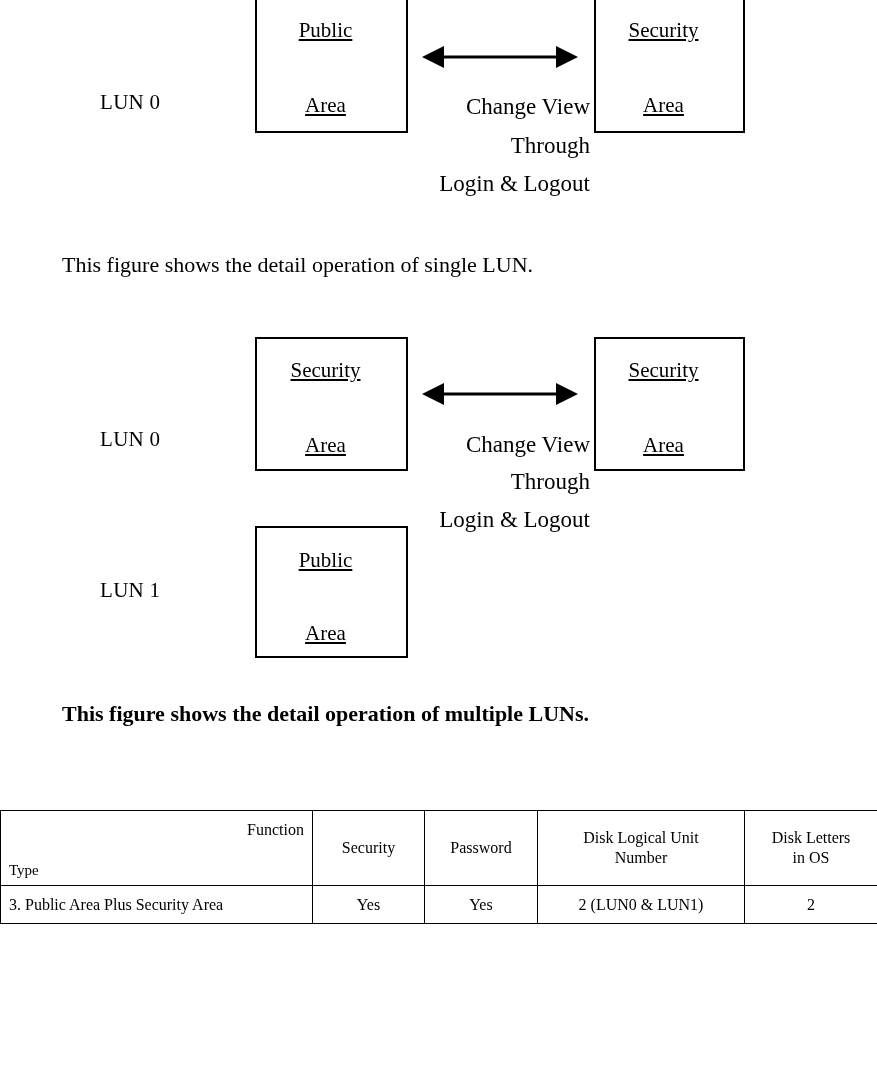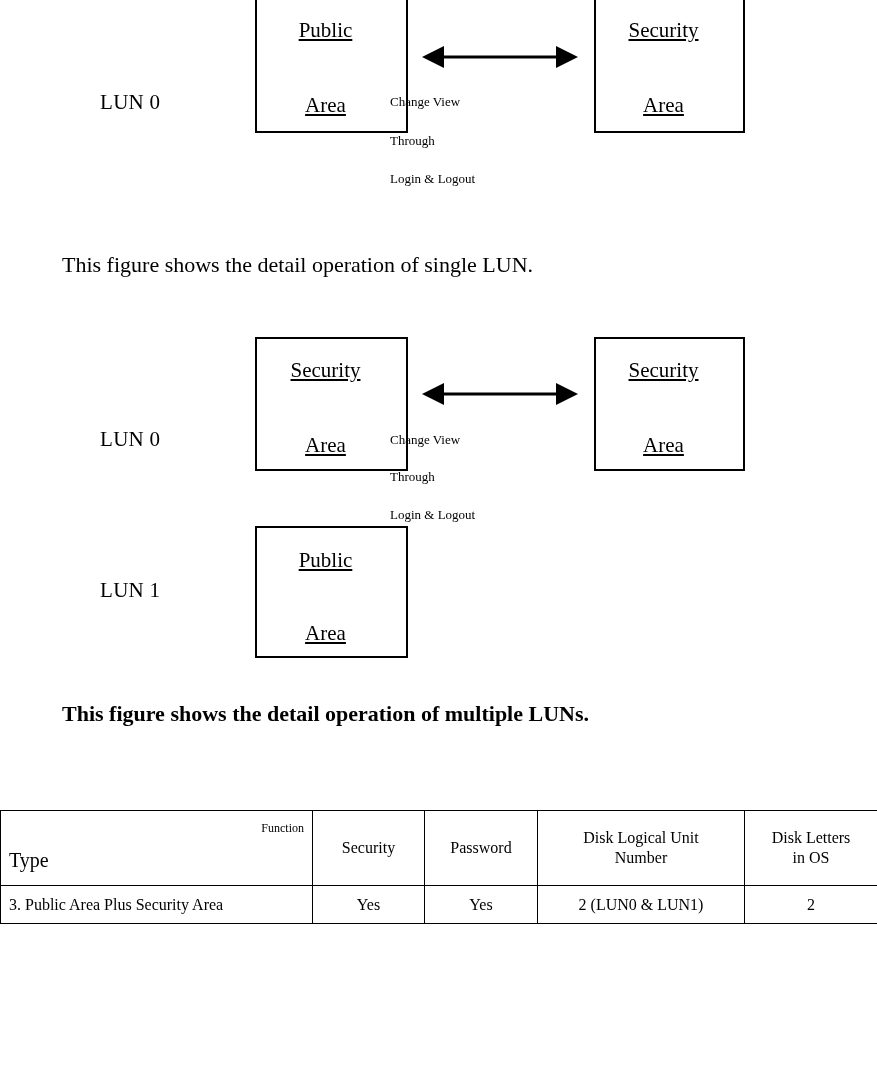--- a/index.html
+++ b/index.html
@@ -43,22 +43,22 @@
     text-align: center;
     font-size: 21px;
     line-height: 1;
     text-decoration: underline;
   }
   .arrow-wrap {
     position: absolute;
   }
   .arrow-note {
     position: absolute;
-    text-align: left;
-    font-size: 13px;
+    text-align: right;
+    font-size: 23px;
     line-height: 1;
     white-space: nowrap;
   }
   .caption {
     position: absolute;
     font-size: 22px;
     line-height: 1;
     white-space: nowrap;
   }
 
@@ -88,27 +88,27 @@
     font-size: 16px;
   }
   .hdr-corner {
     position: relative;
     height: 74px;
   }
   .hdr-corner .fn {
     position: absolute;
     right: 8px;
     top: 10px;
-    font-size: 12px;
+    font-size: 16px;
   }
   .hdr-corner .tp {
     position: absolute;
     left: 8px;
-    bottom: 13px;
-    font-size: 20px;
+    bottom: 6px;
+    font-size: 15px;
     text-align: right;
   }
   .c-left  { text-align: left;  padding-left: 8px !important; }
   .c-center{ text-align: center; }
 
   .col-type { width: 312px; }
   .col-sec  { width: 112px; }
   .col-pwd  { width: 113px; }
   .col-lun  { width: 207px; }
   .col-ltr  { width: 133px; }

